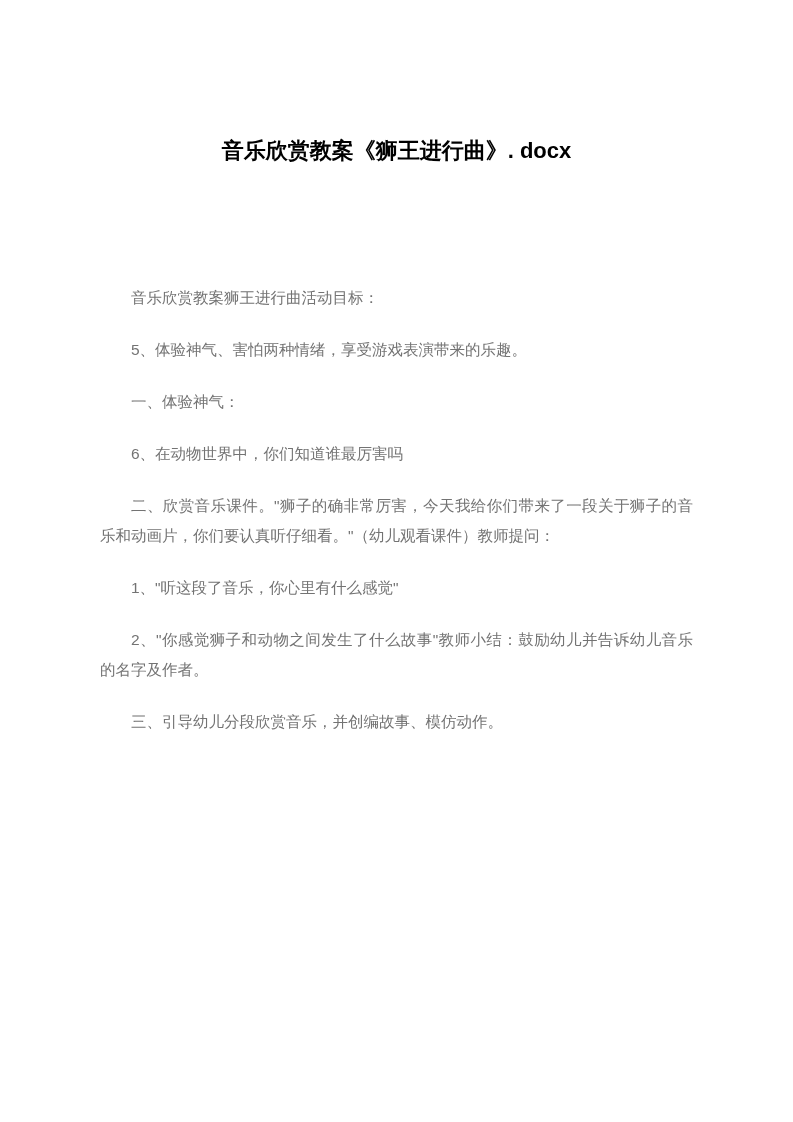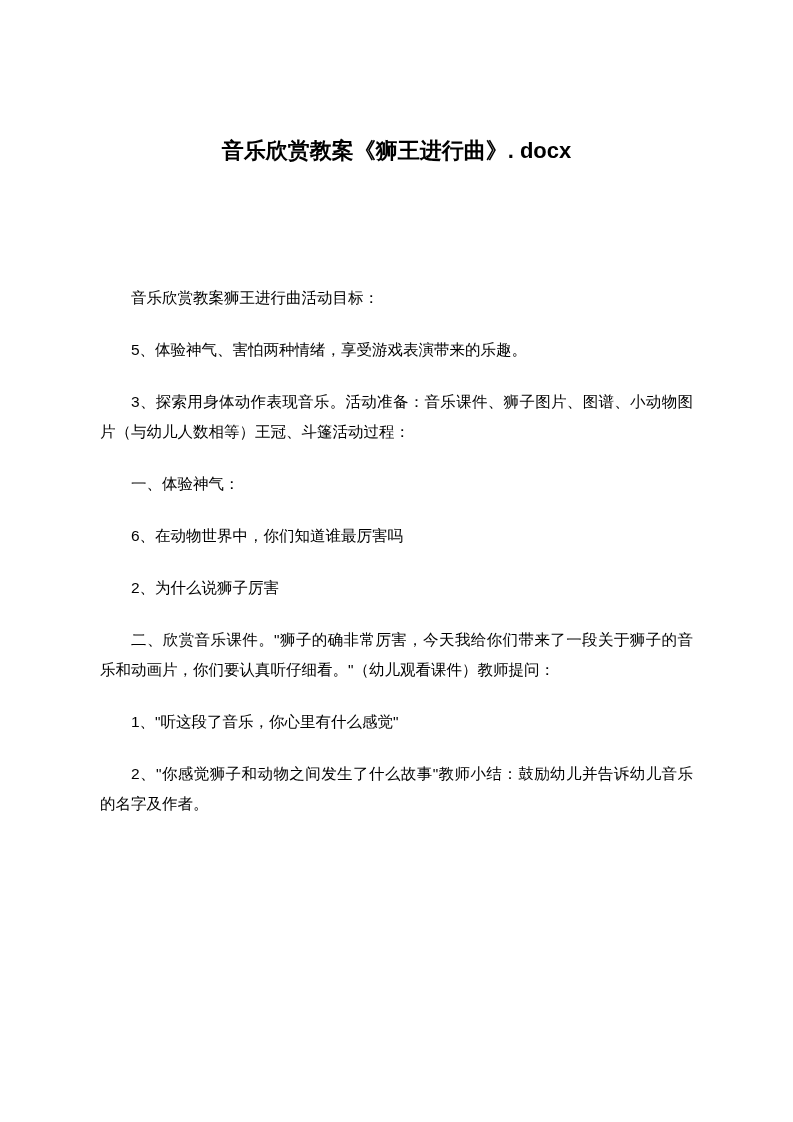--- a/index.html
+++ b/index.html
@@ -21,21 +21,21 @@
     font-size: 22px;
     line-height: 34px;
     font-weight: bold;
     color: #000000;
   }
   .doc-body {
     margin: 115px 100px 0 100px;
     font-size: 15.5px;
     line-height: 30px;
     text-align: justify;
-    color: #000000;
+    color: #737373;
   }
   .doc-body p {
     text-indent: 2em;
     margin: 0 0 22px 0;
   }
   .page-number {
     position: absolute;
     top: 1050px;
     left: 0;
     width: 100%;
@@ -48,24 +48,23 @@
 </head>
 <body>
 
 <div class="page">
 
   <h1 class="doc-title">音乐欣赏教案《狮王进行曲》. docx</h1>
 
   <div class="doc-body">
     <p>音乐欣赏教案狮王进行曲活动目标：</p>
     <p>5、体验神气、害怕两种情绪，享受游戏表演带来的乐趣。</p>
-    <p>3、探索用身体动作表现音乐。活动准备：音乐课件、狮子图片、图谱、小动物图片（与幼儿人数相等）王冠、斗篷活动过程：</p>
     <p>一、体验神气：</p>
     <p>6、在动物世界中，你们知道谁最厉害吗</p>
-    <p>2、为什么说狮子厉害</p>
     <p>二、欣赏音乐课件。"狮子的确非常厉害，今天我给你们带来了一段关于狮子的音乐和动画片，你们要认真听仔细看。"（幼儿观看课件）教师提问：</p>
     <p>1、"听这段了音乐，你心里有什么感觉"</p>
     <p>2、"你感觉狮子和动物之间发生了什么故事"教师小结：鼓励幼儿并告诉幼儿音乐的名字及作者。</p>
+    <p>三、引导幼儿分段欣赏音乐，并创编故事、模仿动作。</p>
   </div>
 
   <div class="page-number">1</div>
 
 </div>
 
 </body></html>

